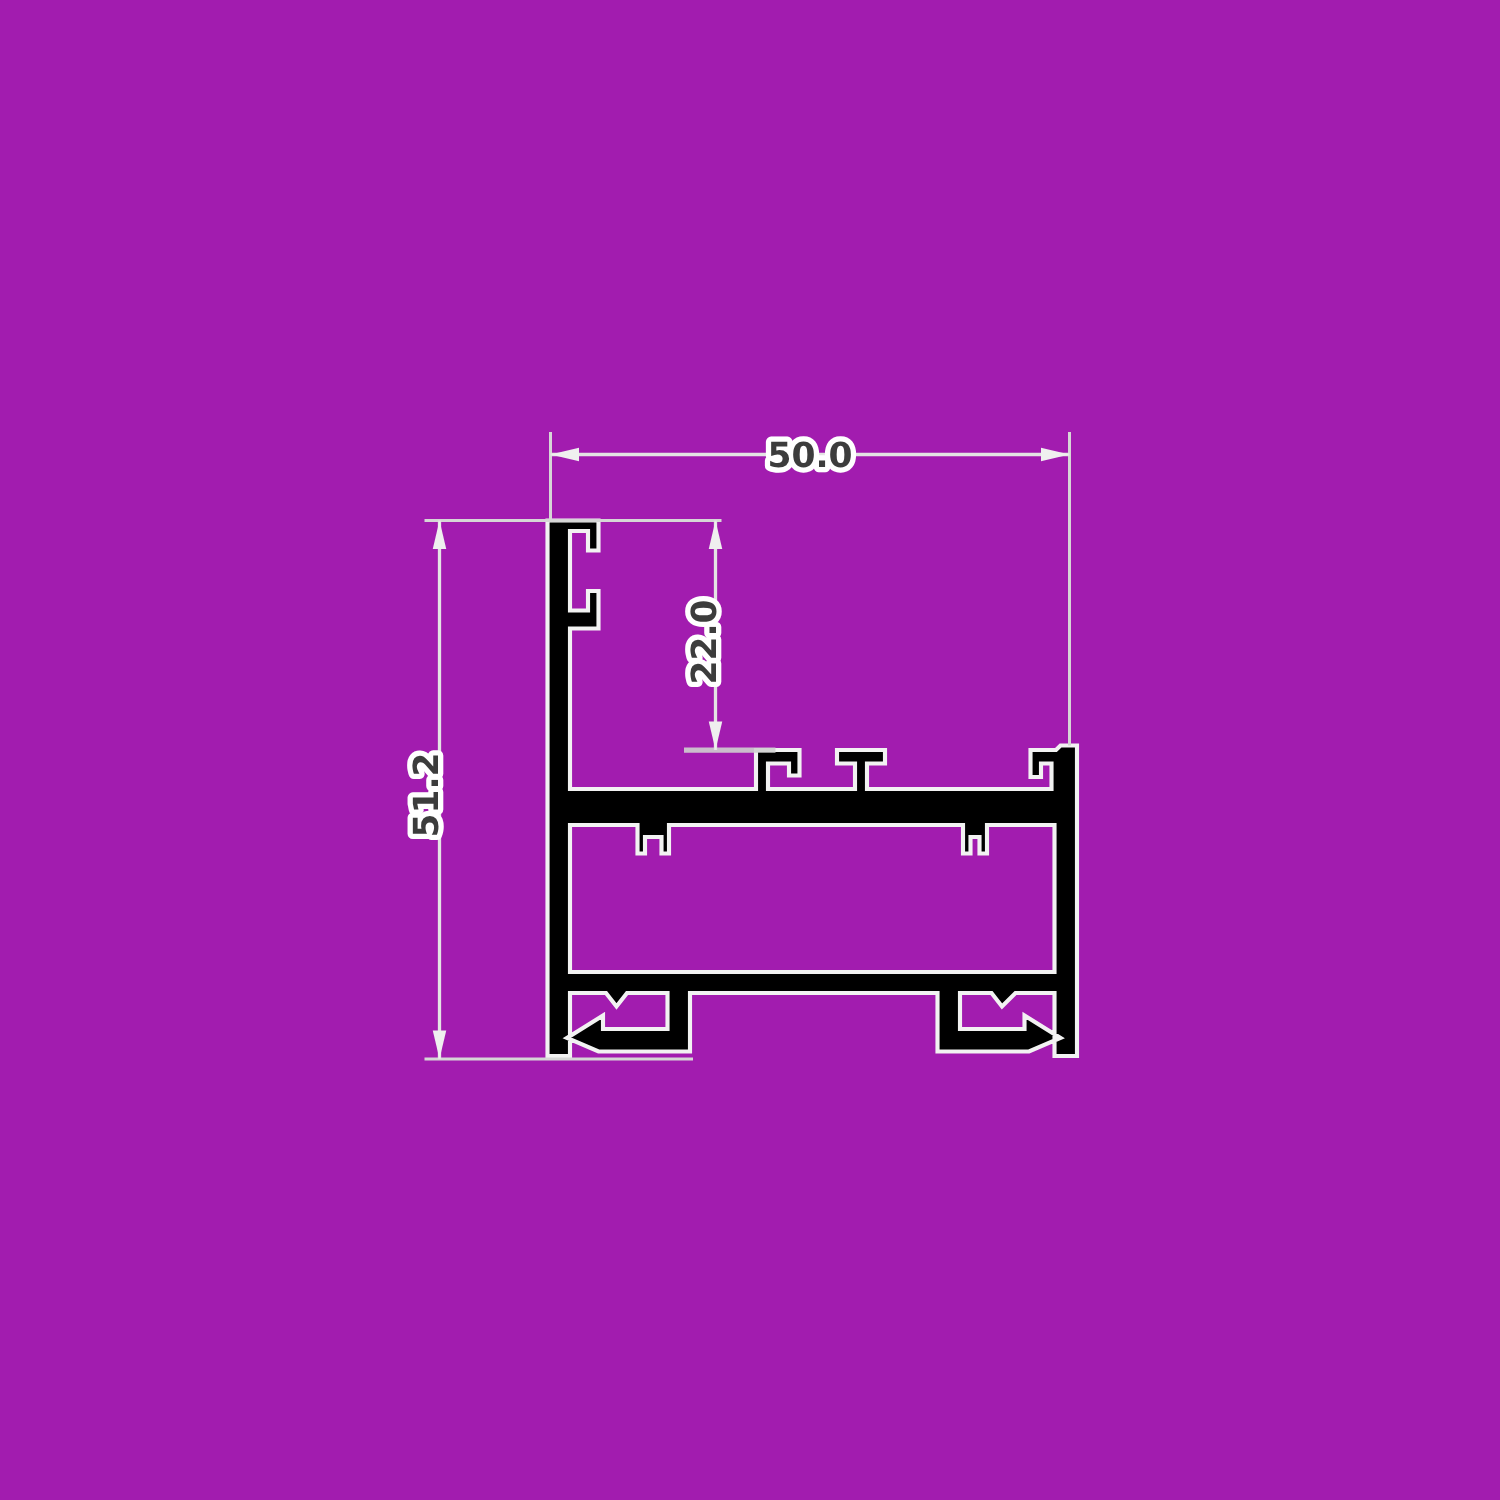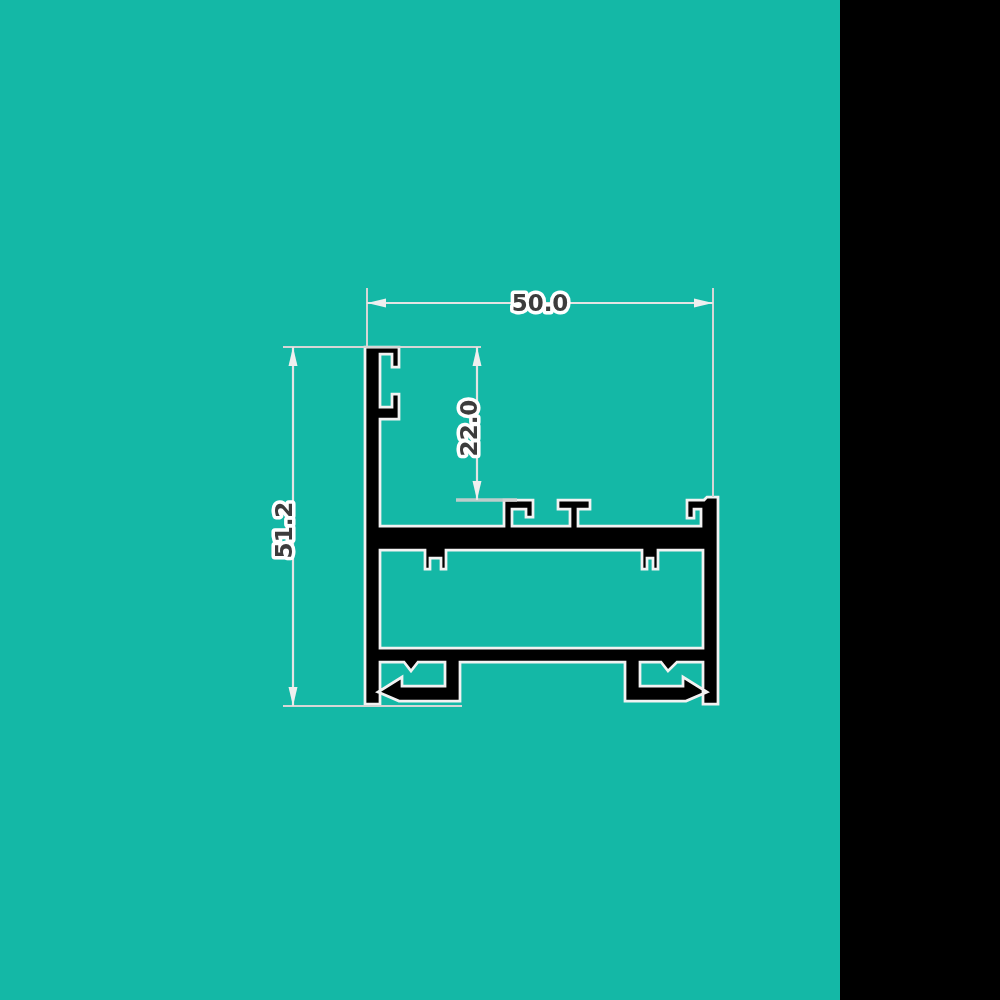--- a/index.html
+++ b/index.html
@@ -6,23 +6,23 @@
     margin: 0;
     padding: 0;
     background: #000000;
     width: 1000px;
     height: 1000px;
     overflow: hidden;
     font-family: "DejaVu Sans", sans-serif;
   }
   .canvas {
     position: relative;
-    width: 840px;
+    width: 1000px;
     height: 1000px;
-    background: #14b8a6;
+    background: #a21caf;
   }
   svg { display: block; }
   .profile {
     fill: #000000;
     stroke: #f2f2f2;
     stroke-width: 2.75;
     stroke-linejoin: miter;
     fill-rule: evenodd;
   }
   .dimline {

